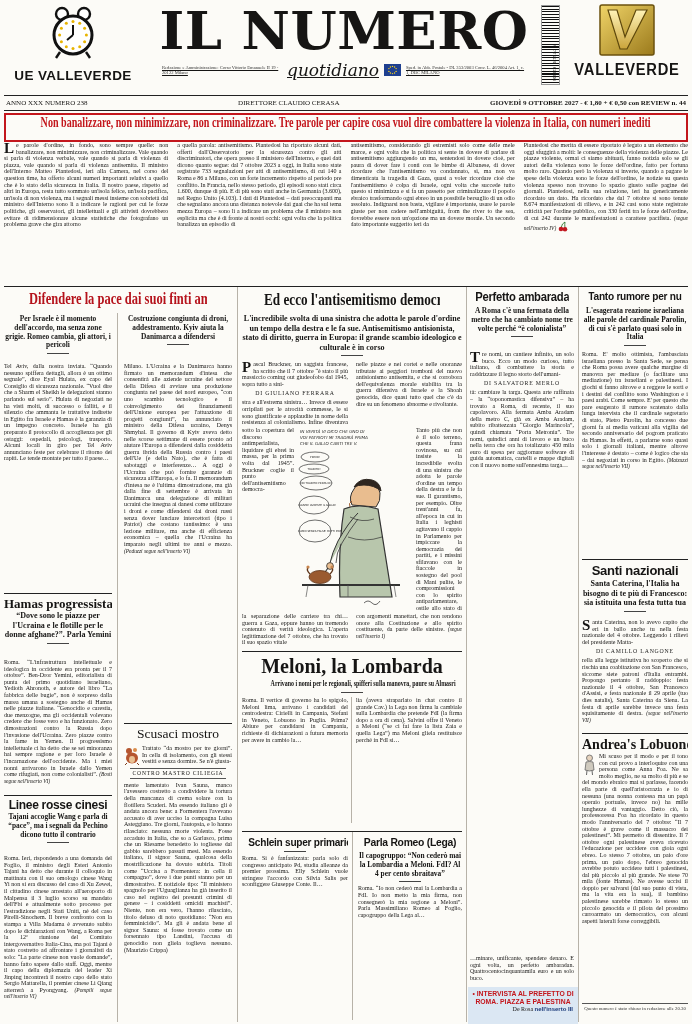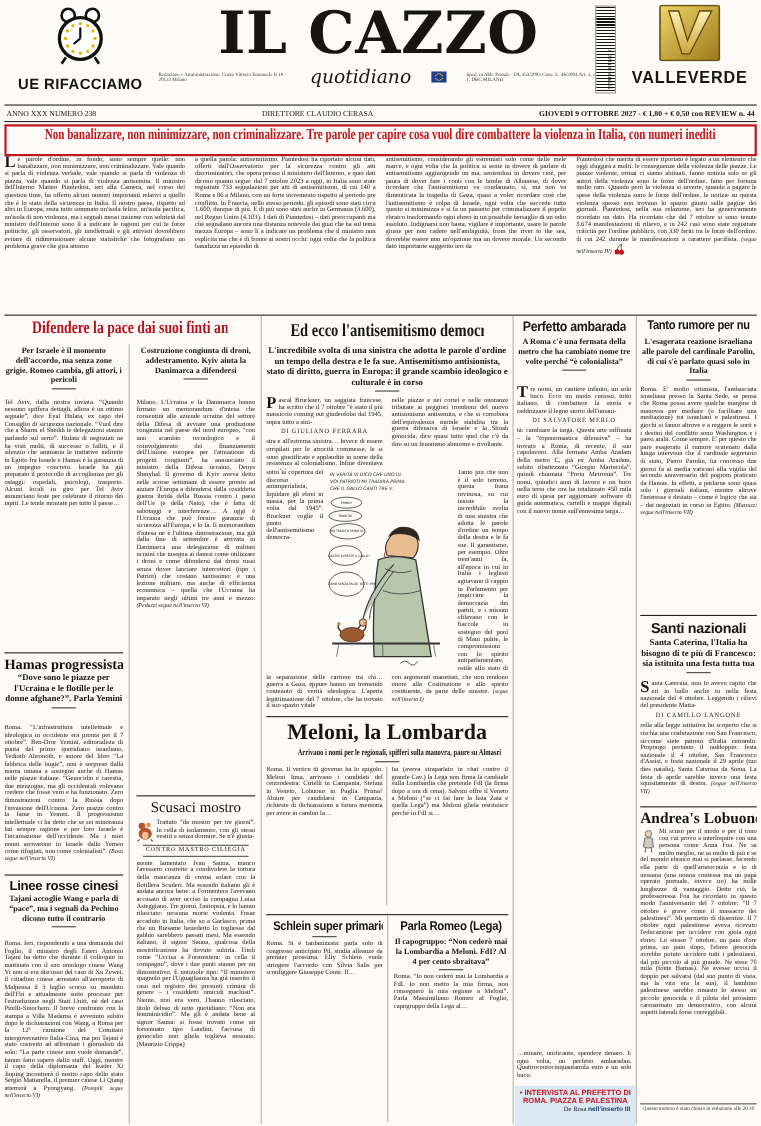--- a/index.html
+++ b/index.html
@@ -4,21 +4,21 @@
 <style>
   html,body{margin:0;padding:0;background:#d9d7d2;}
   .page{position:relative;width:692px;height:1024px;margin:0 auto;background:#fcfbf7;color:#161514;
         font-family:"Liberation Serif",serif;overflow:hidden;box-shadow:0 0 4px rgba(0,0,0,.4);}
   
   .masthead{position:absolute;top:2px;left:4px;right:4px;height:90px;}
   .badge{position:absolute;left:8px;top:4px;width:122px;text-align:center;}
   .badge-label{font-family:"Liberation Sans",sans-serif;font-weight:bold;font-size:13.5px;letter-spacing:.4px;margin-top:2px;}
   .brand{position:absolute;left:140px;width:400px;top:0;text-align:center;}
   .brand-title{font-family:"DejaVu Serif",serif;font-weight:bold;font-size:53px;line-height:56px;letter-spacing:.5px;white-space:nowrap;}
-  .brand-sub{display:flex;align-items:center;justify-content:flex-start;gap:18px;margin-top:2px;}
+  .brand-sub{display:flex;align-items:center;justify-content:center;gap:5px;margin-top:2px;text-decoration:underline;}
   .tinyprint{font-size:4.6px;color:#333;max-width:120px;text-align:left;line-height:5.2px;}
   .quotidiano{font-family:"DejaVu Serif",serif;font-style:italic;font-size:17px;}
   .barcode-wrap{position:absolute;left:537px;top:3px;width:24px;height:84px;}
   .barcode{width:17px;height:78px;background:repeating-linear-gradient(180deg,#111 0 1px,transparent 1px 2.7px);border:1px solid #999;}
   .barcode-num{position:absolute;left:16px;top:40px;font-size:4px;transform:rotate(90deg);transform-origin:0 0;font-family:"DejaVu Sans Mono",monospace;white-space:nowrap;}
   .vlogo{position:absolute;right:2px;top:2px;width:118px;text-align:center;}
   .vlogo-label{font-family:"Liberation Sans",sans-serif;font-weight:bold;font-size:16px;letter-spacing:.8px;transform:scaleX(.92);margin-top:1px;}
   
   .infobar{position:absolute;top:95px;left:4px;right:4px;height:14px;border-top:1px solid #222;border-bottom:1px solid #222;
            display:flex;justify-content:space-between;align-items:center;font-size:7px;padding:0 2px;}
@@ -77,25 +77,25 @@
             <circle cx="13.4" cy="35.8" r="1.5"></circle>
           <circle cx="11.6" cy="29" r="1.5"></circle>
             <circle cx="13.4" cy="22.2" r="1.5"></circle>
             <circle cx="18.3" cy="17.3" r="1.5"></circle>
         </g>
         <line x1="25" y1="29" x2="25" y2="19" stroke="#111" stroke-width="2"></line>
         <line x1="25" y1="29" x2="19" y2="34" stroke="#111" stroke-width="2"></line>
         <line x1="12" y1="46" x2="8" y2="52" stroke="#111" stroke-width="2.4"></line>
         <line x1="38" y1="46" x2="42" y2="52" stroke="#111" stroke-width="2.4"></line>
       </svg>
-      <div class="badge-label">UE RIFACCIAMO</div>
+      <div class="badge-label">UE VALLEVERDE</div>
     </div>
 
     <div class="brand">
-      <div class="brand-title">IL CAZZO</div>
+      <div class="brand-title">IL NUMERO</div>
       <div class="brand-sub">
         <div class="tinyprint">Redazione e Amministrazione: Corso Vittorio Emanuele II 19 - 20122 Milano</div>
         <div class="quotidiano">quotidiano</div>
         <svg width="17" height="12" viewBox="0 0 17 12">
           <rect x="0" y="0" width="17" height="12" fill="#1e3f8f"></rect>
           <g fill="#ffd617">
             <circle cx="8.5" cy="2.4" r=".7"></circle>
               <circle cx="10.6" cy="3" r=".7"></circle>
               <circle cx="12.1" cy="4.6" r=".7"></circle>
             <circle cx="12.1" cy="7.4" r=".7"></circle>

